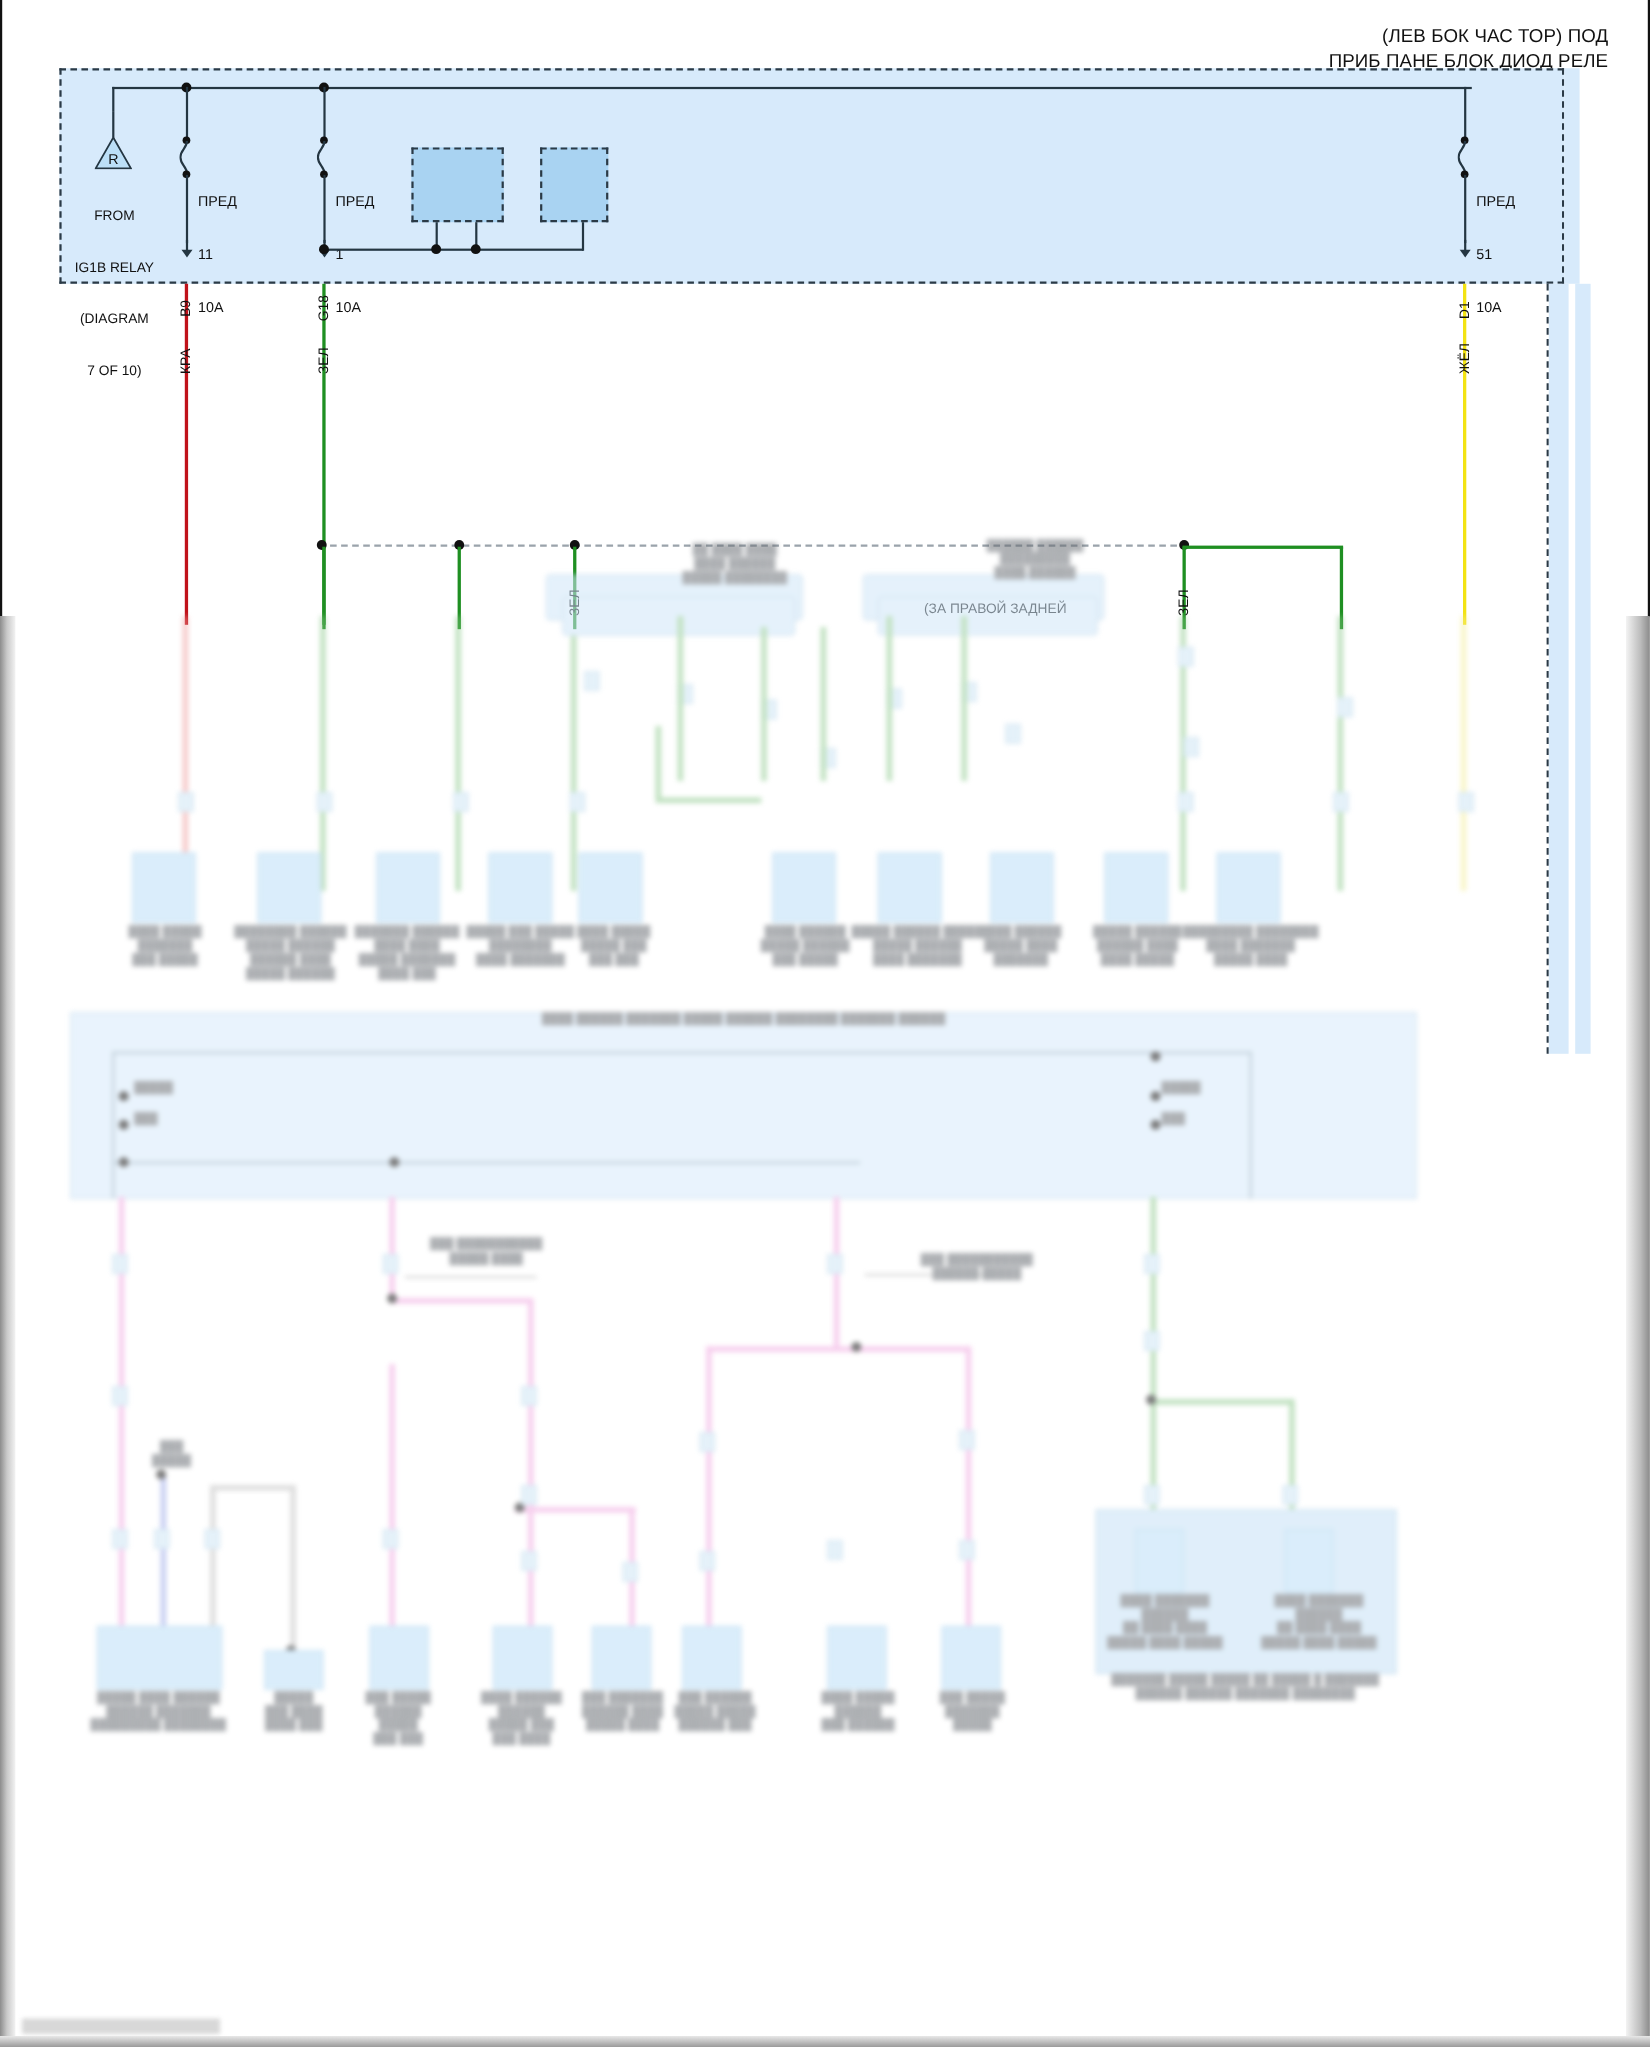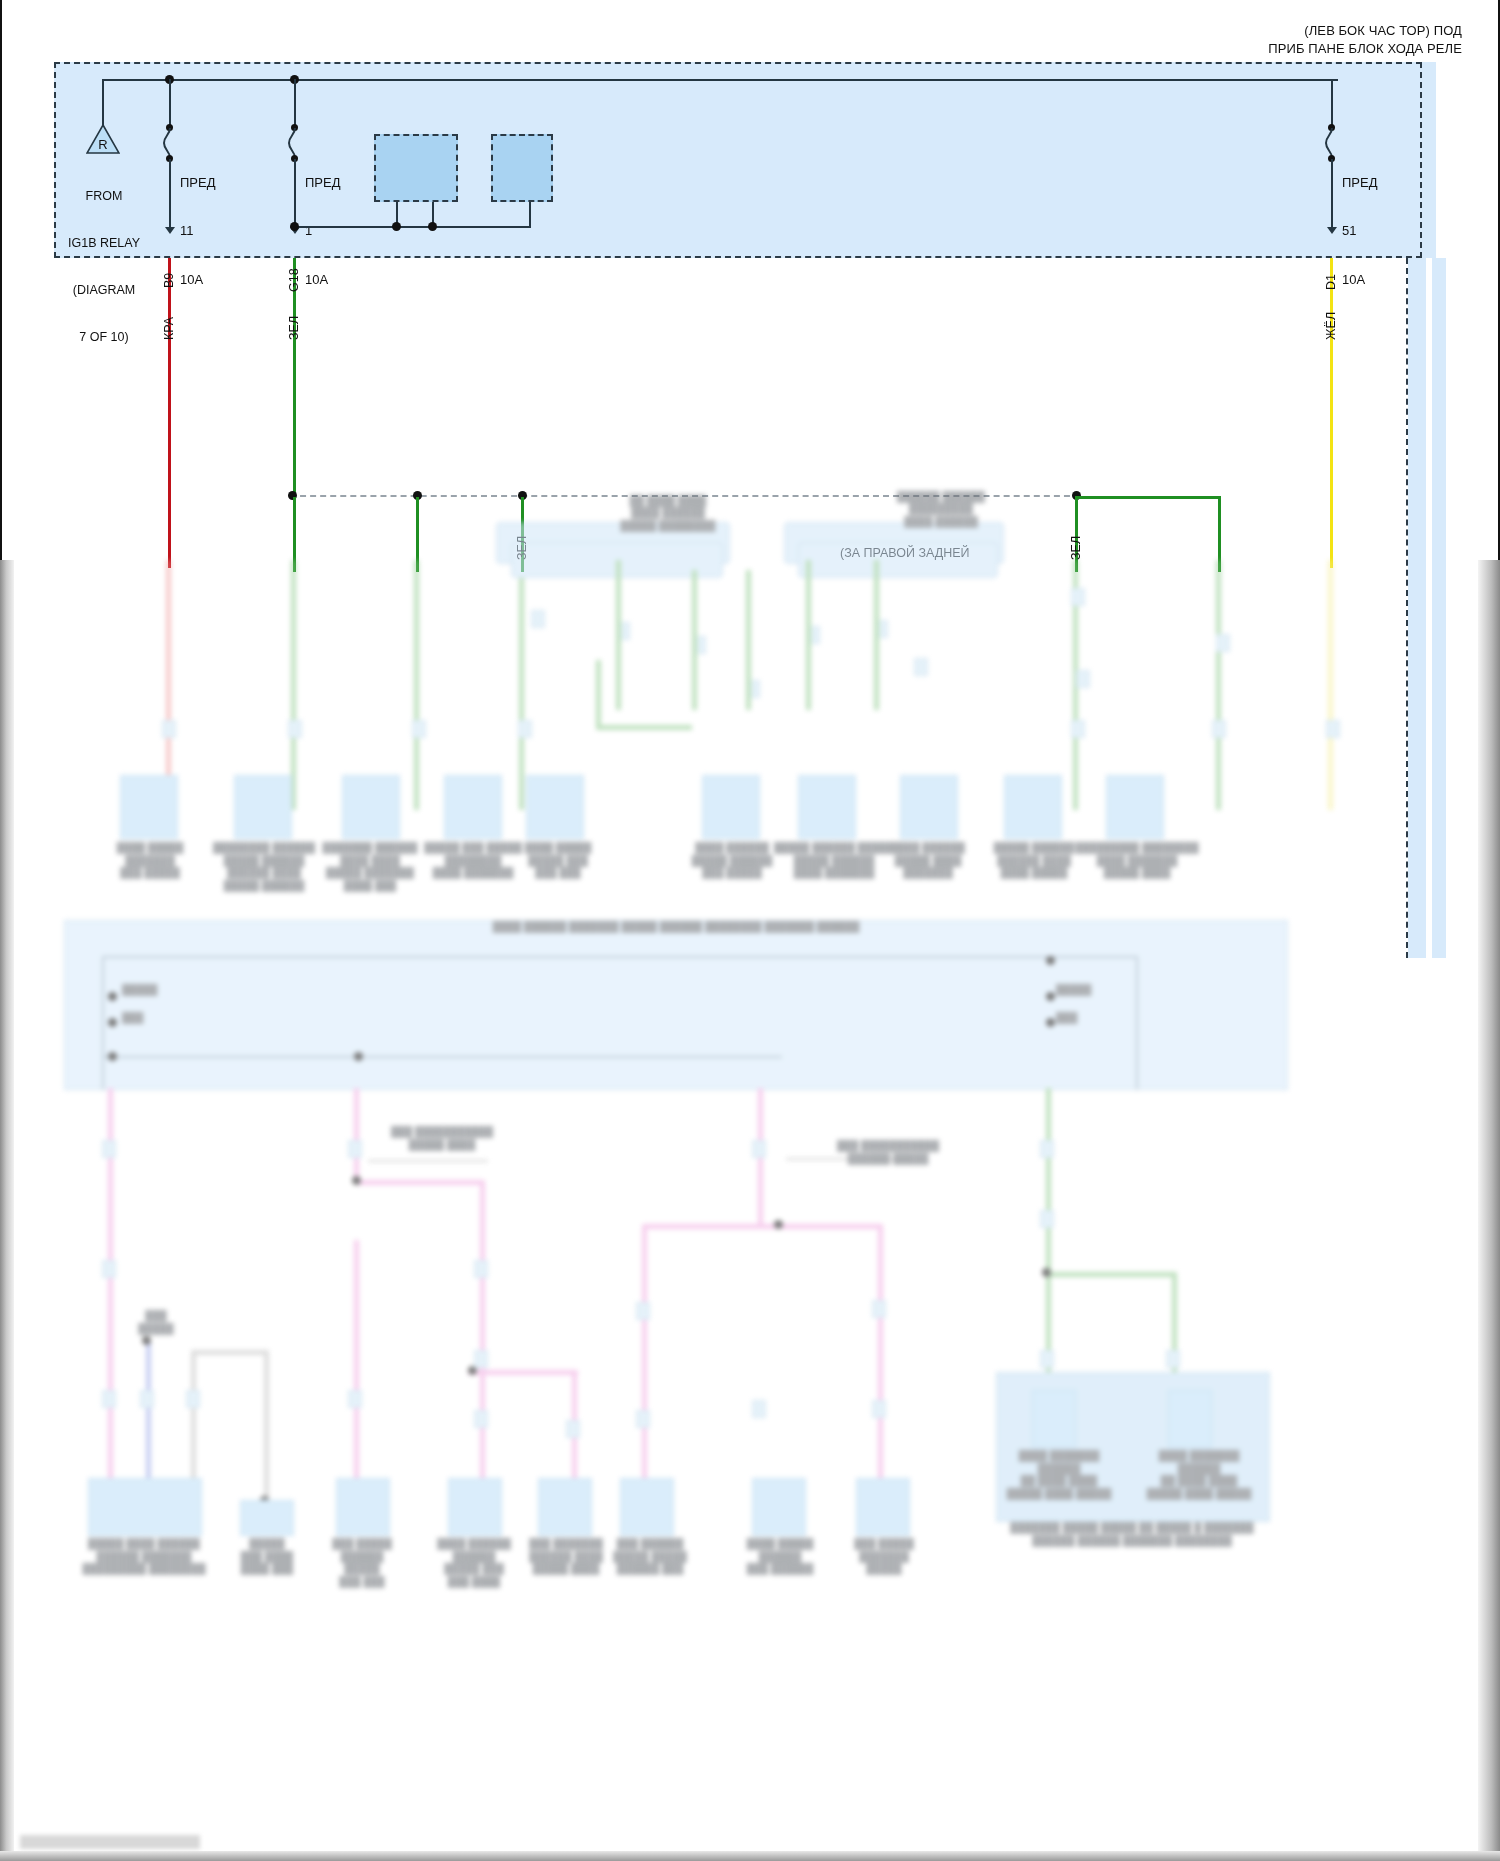--- a/index.html
+++ b/index.html
@@ -13,21 +13,21 @@
       background:linear-gradient(to right,#8d8d8d 0%,#c9c9c9 45%,#f2f2f2 100%);}
   .gray-right{position:absolute;right:0;top:560px;width:22px;height:1301px;
       background:linear-gradient(to left,#8a8a8a 0%,#bdbdbd 40%,#f4f4f4 100%);}
   .gray-bottom{position:absolute;left:0;bottom:0;width:1500px;height:10px;
       background:linear-gradient(to top,#9a9a9a 0%,#e8e8e8 100%);}
 
   
   .sheet{position:absolute;left:2px;top:0;width:1496px;height:1861px;background:#fff;}
 
   
-  .hdr{position:absolute;right:36px;top:22px;text-align:right;font-size:13px;color:#111;
+  .hdr{position:absolute;right:36px;top:22px;text-align:right;font-size:17px;color:#111;
        line-height:1.35;letter-spacing:.1px;}
 
   
   .fuseblock{position:absolute;left:52px;top:62px;width:1368px;height:196px;
      background:#d7eafb;border:2px dashed #2b3a46;box-sizing:border-box;}
   .fb-right{position:absolute;left:1420px;top:62px;width:14px;height:196px;background:#d7eafb;}
 
   
   .blue-col-a{position:absolute;left:1406px;top:258px;width:18px;height:700px;background:#d7eafb;}
   .blue-col-b{position:absolute;left:1430px;top:258px;width:14px;height:700px;background:#d7eafb;}
@@ -90,21 +90,21 @@
 </style>
 </head>
 <body>
 
 <div id="page">
 
   <div class="sheet">
 
     <div class="hdr">
       <div>(ЛЕВ БОК ЧАС ТОР) ПОД</div>
-      <div>ПРИБ ПАНЕ БЛОК ХОДА РЕЛЕ</div>
+      <div>ПРИБ ПАНЕ БЛОК ДИОД РЕЛЕ</div>
     </div>
 
     <div class="fuseblock"></div>
     <div class="fb-right"></div>
 
     <div class="dashbox-low"></div>
     <div class="blue-col-a"></div>
     <div class="blue-col-b"></div>
 
     <div class="hline" style="left:100px;top:79px;width:1236px;"></div>

